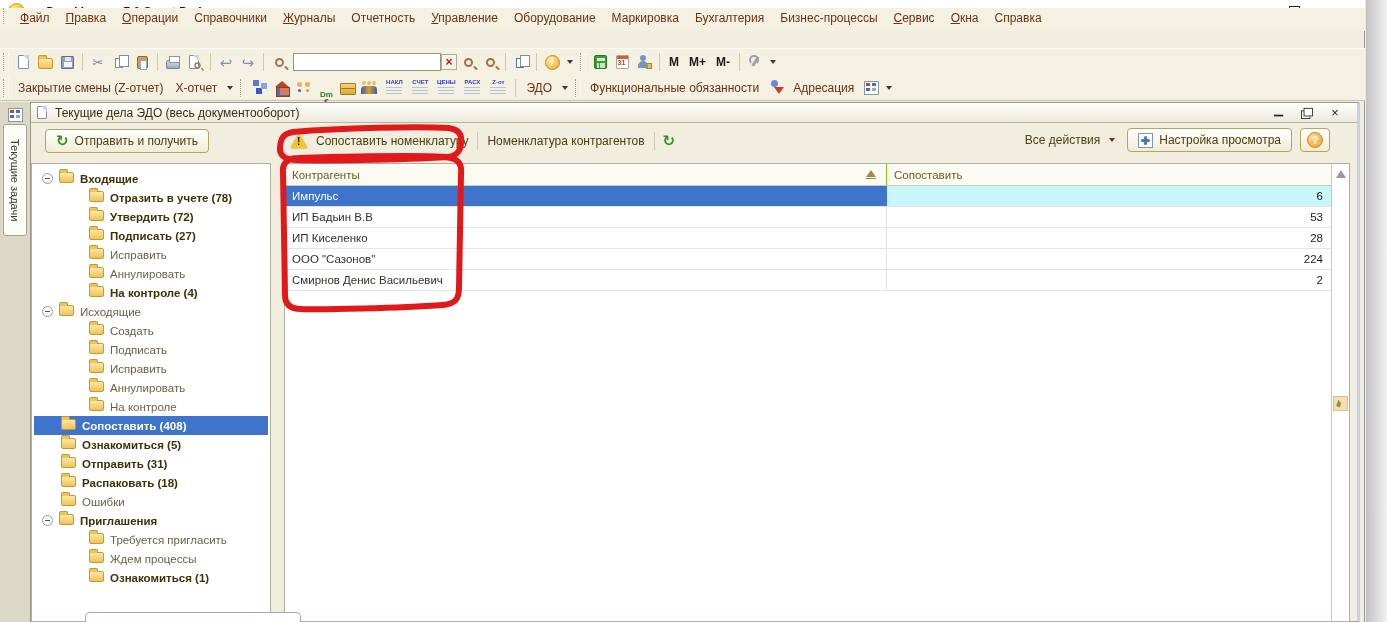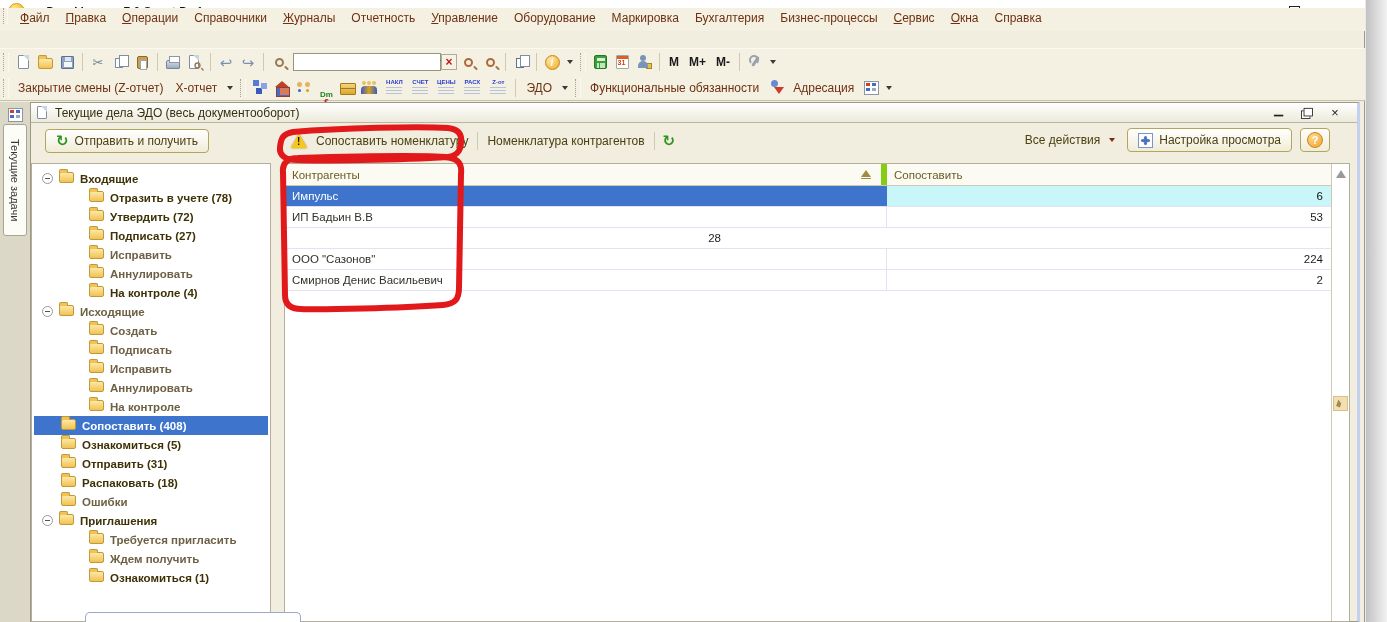--- a/index.html
+++ b/index.html
@@ -174,38 +174,38 @@
   .help-btn { width:30px; height:24px; background:linear-gradient(#ffffff,#f1ecd7); border:1px solid #b2a55e;
     border-radius:4px; display:flex; align-items:center; justify-content:center; cursor:pointer; }
   .help-circle { width:16px; height:16px; border-radius:50%;
     background:radial-gradient(circle at 35% 30%,#ffd98a,#f0a22a); border:1px solid #c8881e;
     color:#fff; font-size:11px; font-weight:bold; display:flex; align-items:center; justify-content:center; }
 
   
   #tree-panel { position:absolute; left:0; top:60px; width:240px; height:459px; background:#fff;
     border:1px solid #b3af9b; overflow:hidden; }
   .trow { position:relative; height:19px; display:flex; align-items:center; font-size:11.5px;
-    color:#6e6044; cursor:pointer; margin:0 2px;font-weight:bold; }
+    color:#6e6044; cursor:pointer; margin:0 2px; }
   .trow.bold { font-weight:bold; color:#3f3106; }
   .trow .expander { width:11px; height:11px; border:1px solid #9a9a9a; border-radius:50%;
     margin-left:8px; position:relative; flex:none; cursor:pointer; }
   .trow .expander::after { content:""; position:absolute; left:2px; top:4px; width:5px; height:1px; background:#555; }
   .trow .spacer-x { width:21px; flex:none; }
   .trow.lvl2 .spacer-x2 { width:28px; flex:none; }
   .trow .folder-glyph { flex:none; margin:0 6px 2px 6px; }
   .trow.selected { background:#3e74cc; color:#fff; }
   .trow.selected.bold { color:#fff; }
   #tree-panel .pad-top { height:5px; }
 
   
   #table-panel { position:absolute; left:253px; top:60px; width:1066px; height:459px; background:#fff;
     border:1px solid #b3af9b; }
   .thead { display:flex; height:22px; border-bottom:1px solid #cdc9b4; background:#fcfbf3; }
   .th { font-size:11.5px; color:#6b5c20; display:flex; align-items:center; padding-left:7px; position:relative; }
-  .th-name { width:602px; border-right:6px solid #84cc16; }
+  .th-name { width:602px; border-right:1px solid #84cc16; }
   .th-val { width:444px; }
   .sort-ic { position:absolute; right:10px; top:6px; width:0; height:0;
     border-left:5px solid transparent; border-right:5px solid transparent; border-bottom:7px solid #a08c42; }
   .sort-ic::after { content:""; position:absolute; left:-5px; top:8px; width:10px; height:1px; background:#a08c42; }
   .vscroll { position:absolute; right:0; top:0; width:18px; height:457px; border-left:1px solid #cdc9b4; background:#fff; }
   .vs-up { margin:6px auto 0; width:0; height:0; border-left:5px solid transparent; border-right:5px solid transparent;
     border-bottom:8px solid #9a9a9a; cursor:pointer; }
   .vs-thumb { position:absolute; left:1px; top:232px; width:15px; height:15px; background:#f2dfb2;
     border:1px solid #d8c08a; cursor:pointer; }
   .vs-thumb::after { content:""; position:absolute; left:3px; top:4px; width:6px; height:4px;
@@ -558,21 +558,21 @@
         <div class="trow lvl2">
             <div class="spacer-x"></div>
             <div class="spacer-x2"></div>
             <div class="folder-glyph"></div>
             <span>Требуется пригласить</span>
           </div>
         <div class="trow lvl2">
             <div class="spacer-x"></div>
             <div class="spacer-x2"></div>
             <div class="folder-glyph"></div>
-            <span>Ждем получить</span>
+            <span>Ждем процессы</span>
           </div>
         <div class="trow lvl2 bold">
             <div class="spacer-x"></div>
             <div class="spacer-x2"></div>
             <div class="folder-glyph"></div>
             <span>Ознакомиться (1)</span>
           </div>
       </div>
 
       <div id="table-panel">
@@ -587,20 +587,21 @@
         </div>
         <div class="trow-data selected">
           <div class="td-name">Импульс</div>
           <div class="td-val">6</div>
         </div>
         <div class="trow-data">
           <div class="td-name">ИП Бадьин В.В</div>
           <div class="td-val">53</div>
         </div>
         <div class="trow-data">
+          <div class="td-name">ИП Киселенко</div>
           <div class="td-val">28</div>
         </div>
         <div class="trow-data">
           <div class="td-name">ООО "Сазонов"</div>
           <div class="td-val">224</div>
         </div>
         <div class="trow-data">
           <div class="td-name">Смирнов Денис Васильевич</div>
           <div class="td-val">2</div>
         </div>

